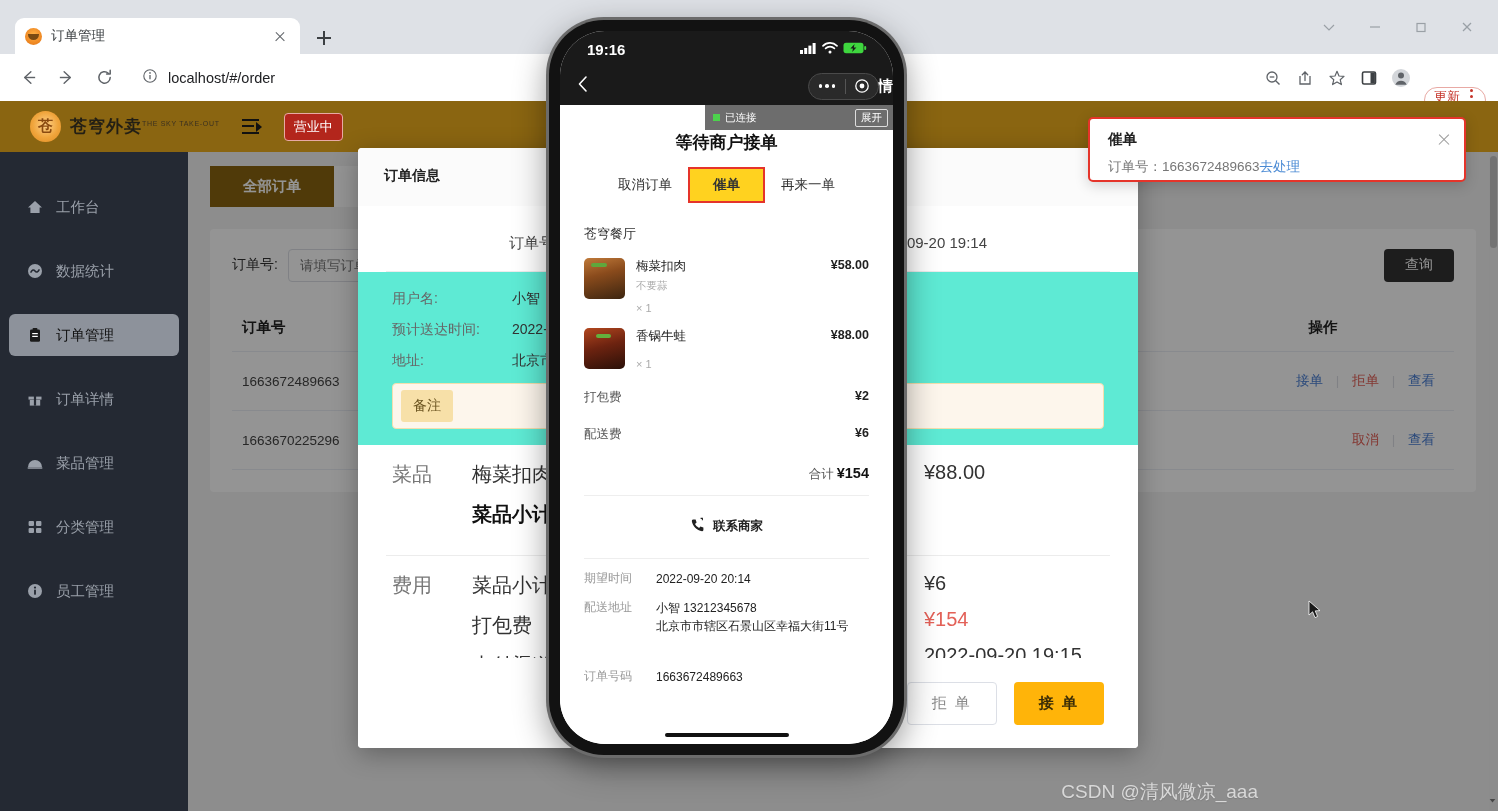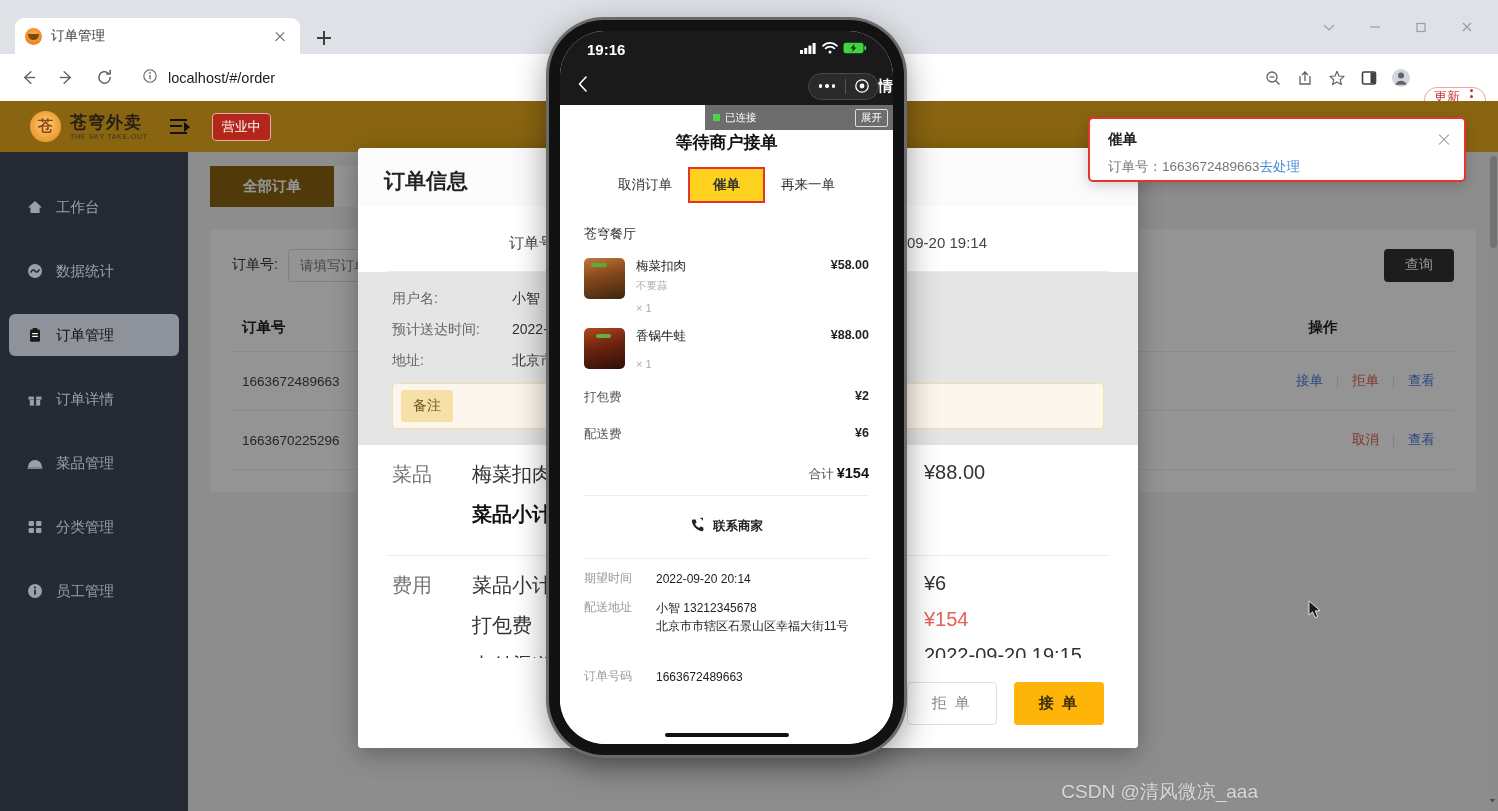--- a/index.html
+++ b/index.html
@@ -84,21 +84,21 @@
   .brand { display:flex; align-items:center; gap:9px; }
   .brand-mark {
     width:31px; height:31px; border-radius:50%;
     background: radial-gradient(circle at 50% 45%, #ffd28a 0%, #f0a53c 55%, #e08a20 100%);
     position:relative; flex:0 0 auto;
   }
   .brand-mark::after{
     content:"苍"; position:absolute; inset:0; display:flex; align-items:center; justify-content:center;
     font-size:15px; color:#8a4a10; font-weight:bold;
   }
-  .brand-txt { display:flex; flex-direction:column; line-height:1; }
+  .brand-txt { display:flex; flex-direction:row; line-height:1; }
   .brand-cn { font-size:17px; font-weight:bold; color:#231f15; letter-spacing:1px; }
   .brand-en { font-size:7px; color:#3a3020; letter-spacing:0.7px; margin-top:2px; }
   .hdr-menu-ico { width:20px; height:16px; position:relative; cursor:pointer; }
   .hdr-menu-ico i { position:absolute; left:0; width:17px; height:2px; background:#111; }
   .hdr-menu-ico i:nth-child(1){ top:0; }
   .hdr-menu-ico i:nth-child(2){ top:6.5px; width:12px; }
   .hdr-menu-ico i:nth-child(3){ top:13px; }
   .hdr-menu-ico::after{
     content:""; position:absolute; left:14px; top:3px;
     border-left:6px solid #111; border-top:5px solid transparent; border-bottom:5px solid transparent;
@@ -155,27 +155,27 @@
   .op-sep { color:#dcdfe6; }
 
   
   .overlay { position:absolute; left:188px; top:51px; width:1310px; height:659px; background:rgba(0,0,0,0.42); }
 
   .modal {
     position:absolute; left:358px; top:148px; width:780px; height:600px;
     background:#fff; border-radius:4px; box-shadow:0 6px 26px rgba(0,0,0,0.3);
     overflow:hidden;
   }
-  .modal-head { height:58px; padding:19px 22px 0 26px; font-size:21px; font-weight:bold; color:#222; background:#fbfbfb;}
+  .modal-head { height:58px; padding:19px 22px 0 26px; font-size:14px; font-weight:bold; color:#222; background:#fbfbfb;}
   .modal-body { position:absolute; left:0; top:58px; width:780px; height:492px; overflow:hidden; }
   .mb-inner { padding:14px 28px 0 28px; }
   .mb-ordno { text-align:center; font-size:15px; color:#444; padding:14px 0 18px; }
   .mb-ordno b { color:#111; font-size:16px; }
   .mb-divider { height:1px; background:#ececec; margin:0 0 0 0; }
-  .mb-grayblock { background:#e5e5e5; padding:18px 34px 16px 34px; }
+  .mb-grayblock { background:#5eead4; padding:18px 34px 16px 34px; }
   .mb-line { display:flex; font-size:14px; color:#666; margin-bottom:13px; }
   .mb-line .k { width:120px; flex:0 0 auto; }
   .mb-line .v { color:#333; }
   .mb-line .v2 { color:#333; margin-left:150px; }
   .remark-box {
     border:1px solid #f3dfae; background:#fdf6ec; border-radius:4px;
     height:46px; display:flex; align-items:center; padding:0 8px; margin-top:4px;
   }
   .remark-tag { background:#f7e0a8; color:#6b5420; font-size:14px; padding:7px 12px; border-radius:3px; }
   .mb-row { display:flex; padding:16px 34px 0 34px; font-size:20px; }

